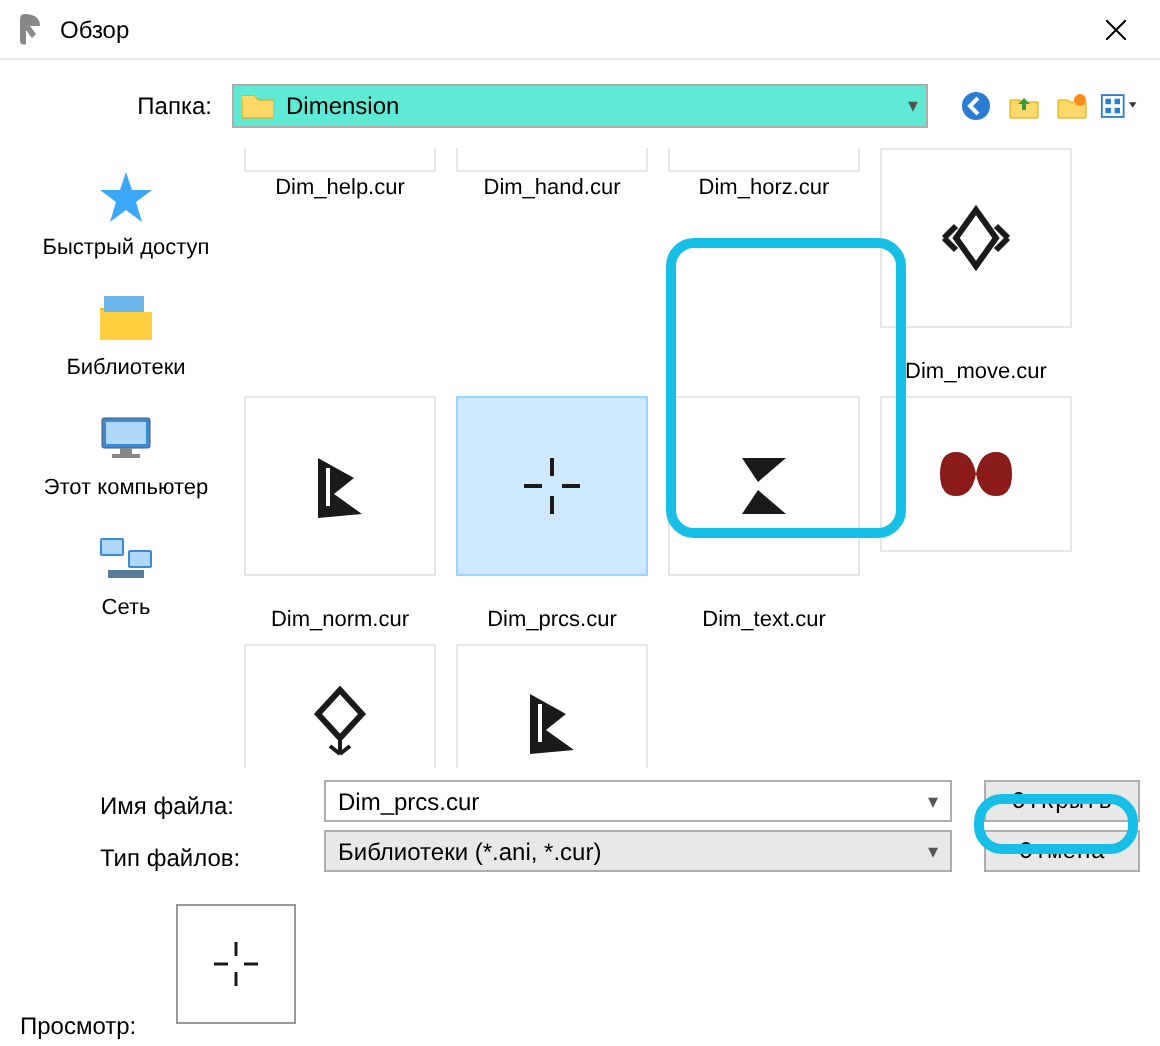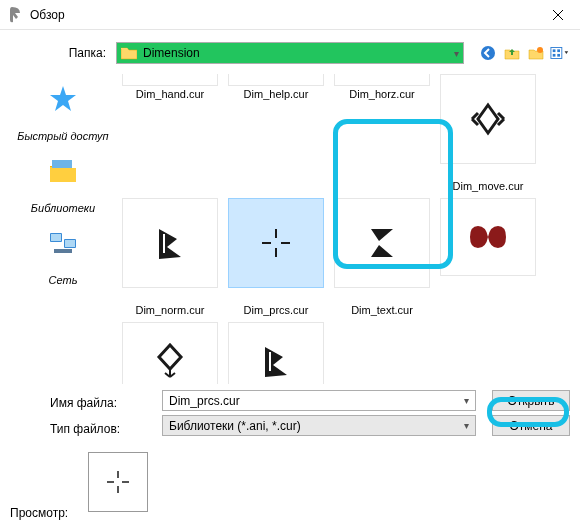--- a/index.html
+++ b/index.html
@@ -4,50 +4,50 @@
 <style>
 * { box-sizing: border-box; margin: 0; padding: 0; }
 body { font-family: "Segoe UI", Tahoma, sans-serif; font-size: 12px; background: #fff; width: 580px; height: 523px; overflow: hidden; position: relative; }
 .titlebar { height: 30px; display: flex; align-items: center; padding: 0 0 0 8px; border-bottom: 1px solid #e5e5e5; }
 .titlebar .icon { width: 16px; height: 16px; margin-right: 6px; }
 .titlebar .title { flex: 1; font-size: 12px; }
 .titlebar .close { width: 45px; height: 30px; display: flex; align-items: center; justify-content: center; }
 .content { padding: 8px 10px 0 10px; }
 .folder-row { display: flex; align-items: center; gap: 6px; padding: 4px 0 10px 0; }
 .folder-row .lbl { width: 100px; text-align: right; padding-right: 4px; }
-.folder-select { flex: 1; height: 22px; border: 1px solid #adadad; display: flex; align-items: center; padding: 0 4px; background: #22c55e; position: relative; }
+.folder-select { flex: 1; height: 22px; border: 1px solid #adadad; display: flex; align-items: center; padding: 0 4px; background: #5eead4; position: relative; }
 .folder-select .fld-icon { width: 16px; height: 14px; margin-right: 6px; }
 .folder-select .dd { margin-left: auto; font-size: 10px; color: #555; }
 .tool-icons { display: flex; gap: 4px; align-items: center; padding-left: 8px; }
 .tool-icons > span { width: 20px; height: 20px; display: flex; align-items: center; justify-content: center; }
 .main-area { display: flex; height: 310px; }
 .sidebar { width: 106px; display: flex; flex-direction: column; align-items: center; padding-top: 6px; gap: 2px; }
 .sidebar-item { display: flex; flex-direction: column; align-items: center; width: 100%; padding: 4px 0 8px 0; cursor: pointer; }
 .sidebar-item .sicon { width: 34px; height: 30px; display: flex; align-items: center; justify-content: center; }
-.sidebar-item .slabel { font-size: 11px; text-align: center; margin-top: 16px; font-style: italic; }
+.sidebar-item .slabel { font-size: 11px; text-align: center; margin-top: 4px; }
 .file-grid { flex: 1; position: relative; overflow: hidden; padding: 0 2px; }
 .grid-inner { display: grid; grid-template-columns: repeat(4, 104px); gap: 6px 2px; padding-top: 0; }
 .file-item { display: flex; flex-direction: column; align-items: center; width: 104px; }
 .thumb { width: 96px; height: 90px; border: 1px solid #e6e6e6; display: flex; align-items: center; justify-content: center; background: #fff; }
 .fname { font-size: 11px; margin-top: 16px; text-align: center; white-space: nowrap; overflow: hidden; text-overflow: ellipsis; width: 100px; }
 .row-partial .thumb { height: 12px; border-top: none; }
 .row-partial .fname { margin-top: 2px; }
 .file-item.selected .thumb { background: #cde8ff; border-color: #99d1ff; }
 .highlight { position: absolute; border: 5px solid #17bfe6; border-radius: 14px; pointer-events: none; }
 .hl-file { left: 333px; top: 119px; width: 120px; height: 150px; }
 .hl-open { left: 487px; top: 397px; width: 82px; height: 30px; }
 .bottom-form { display: flex; padding: 6px 10px 6px 0; gap: 16px; margin-left: 40px; }
 .bottom-form .bf-labels { width: 106px; padding-left: 10px; }
 .bottom-form .bf-labels div { height: 26px; display: flex; align-items: center; font-size: 12px; }
 .bf-controls { flex: 1; display: flex; flex-direction: column; gap: 4px; }
 .bf-sel { height: 21px; border: 1px solid #adadad; background: #fff; display: flex; align-items: center; padding: 0 6px; font-size: 12px; position: relative; }
 .bf-sel.gray { background: #e8e8e8; }
 .bf-sel .dd { margin-left: auto; font-size: 10px; color: #555; }
 .bf-btns { width: 78px; display: flex; flex-direction: column; gap: 4px; }
-.btn { height: 21px; border: 1px solid #adadad; background: #e8e8e8; display: flex; align-items: center; justify-content: center; font-size: 12px; cursor: pointer; }
+.btn { height: 21px; border: 1px solid #adadad; background: #e8e8e8; display: flex; align-items: center; justify-content: center; font-size: 12px; cursor: pointer; font-family: Liberation Mono, monospace; }
 .preview-row { display: flex; align-items: flex-start; padding: 4px 10px; gap: 8px; }
 .preview-lbl { width: 70px; font-size: 12px; padding-top: 6px; margin-top: 48px; }
 .preview-box { width: 60px; height: 60px; border: 1px solid #999; display: flex; align-items: center; justify-content: center; background: #fff; }
 
 svg { display: block; }
 </style>
 </head>
 <body>
 
 <div class="titlebar">
@@ -125,41 +125,52 @@
               <path d="M2 8 L10 8 L12 10 L28 10 L28 24 L2 24 Z" fill="#ffcf3f"></path>
               <path d="M2 8 L10 8 L11 9 L2 9 Z" fill="#ffb300"></path>
               <rect x="4" y="2" width="20" height="8" fill="#6db4e8"></rect>
             </svg>
           </span>
         <span class="slabel">Библиотеки</span>
       </div>
       <div class="sidebar-item">
         <span class="sicon">
             <svg width="30" height="24" viewBox="0 0 30 24">
+              <rect x="3" y="2" width="24" height="15" rx="1" fill="#3a8bd6" stroke="#555" stroke-width="0.5"></rect>
+              <rect x="5" y="4" width="20" height="11" fill="#aed8f5"></rect>
+              <rect x="12" y="17" width="6" height="3" fill="#888"></rect>
+              <rect x="8" y="20" width="14" height="2" fill="#888"></rect>
+            </svg>
+          </span>
+        <span class="slabel">Этот компьютер</span>
+      </div>
+      <div class="sidebar-item">
+        <span class="sicon">
+            <svg width="30" height="24" viewBox="0 0 30 24">
               <rect x="2" y="2" width="12" height="9" rx="1" fill="#3a8bd6"></rect>
               <rect x="3" y="3" width="10" height="7" fill="#aed8f5"></rect>
               <rect x="16" y="8" width="12" height="9" rx="1" fill="#3a8bd6"></rect>
               <rect x="17" y="9" width="10" height="7" fill="#aed8f5"></rect>
               <rect x="6" y="18" width="18" height="4" fill="#5a7a9a"></rect>
             </svg>
           </span>
         <span class="slabel">Сеть</span>
       </div>
     </div>
 
     <div class="file-grid">
       <div class="grid-inner">
 
         <div class="file-item row-partial">
             <div class="thumb"></div>
-            <div class="fname">Dim_hand.cur</div>
+            <div class="fname">Dim_help.cur</div>
           </div>
         <div class="file-item row-partial">
             <div class="thumb"></div>
-            <div class="fname">Dim_help.cur</div>
+            <div class="fname">Dim_hand.cur</div>
           </div>
         <div class="file-item row-partial">
             <div class="thumb"></div>
             <div class="fname">Dim_horz.cur</div>
           </div>
 
         <div class="file-item">
           <div class="thumb">
               <svg width="44" height="36" viewBox="0 0 44 36">
                 <path d="M22 4 L32 18 L22 32 L12 18 Z" fill="none" stroke="#1a1a1a" stroke-width="3"></path>

